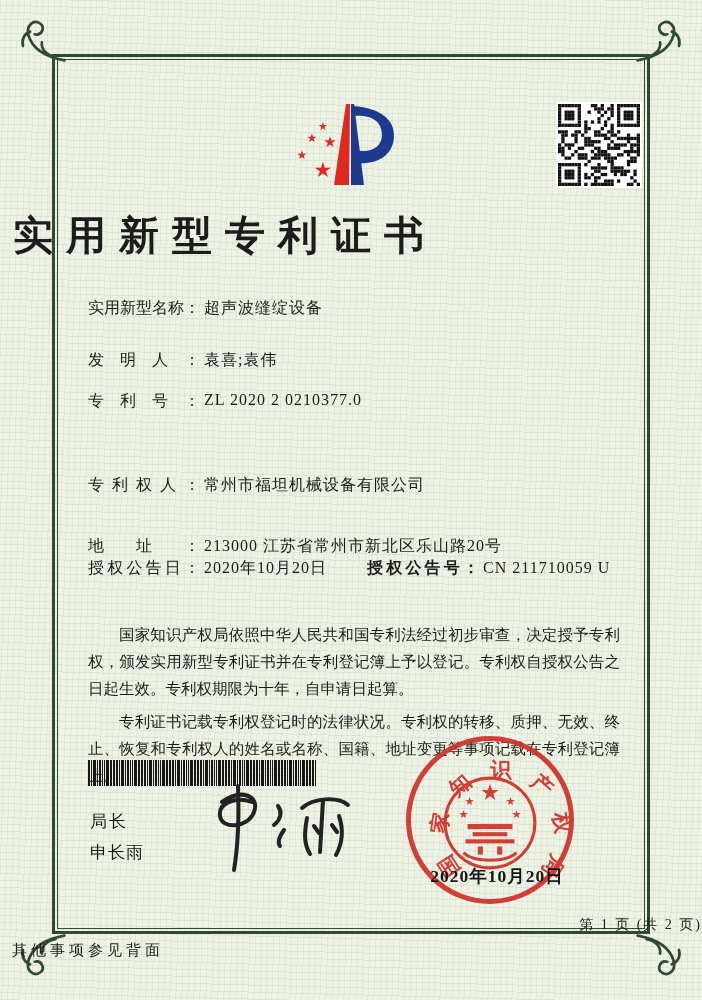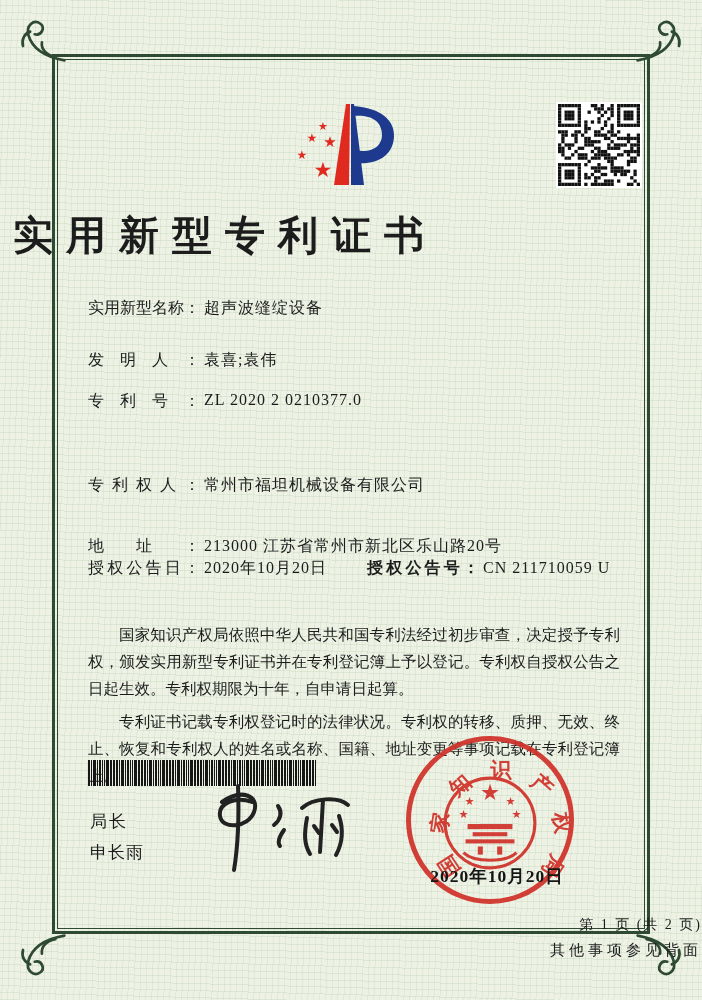--- a/index.html
+++ b/index.html
@@ -82,21 +82,21 @@
     position:absolute;width:22px;height:24px;font-size:21px;font-weight:700;
     color:var(--seal-red);text-align:center;line-height:24px;
   }
   #emblem{position:absolute;left:28px;top:24px;width:102px;height:116px;}
   .seal-date{
     position:absolute;left:422px;top:864px;width:150px;font-size:17.5px;
     letter-spacing:1px;color:#151515;font-weight:600;text-align:center;
   }
 
   .page-ind{position:absolute;left:8px;right:0;top:916px;text-align:right;font-size:14px;letter-spacing:2px;margin-left:44px;}
-  .back-note{position:absolute;left:0;right:0;top:941px;text-align:right;font-size:15px;letter-spacing:4px;}
+  .back-note{position:absolute;left:0;right:0;top:941px;text-align:left;font-size:15px;letter-spacing:4px;padding-left:12px;}
 </style>
 </head>
 <body>
 
 <div id="page">
 
   <svg class="corner tl" viewBox="0 0 60 60">
     <g fill="none" stroke="currentColor" stroke-width="3" stroke-linecap="round">
       <path d="M56,56 C34,52 20,42 16,28 C13,17 22,10 29,15 C35,19 31,29 23,27"></path>
       <path d="M46,52 C36,50 30,44 31,36"></path>

